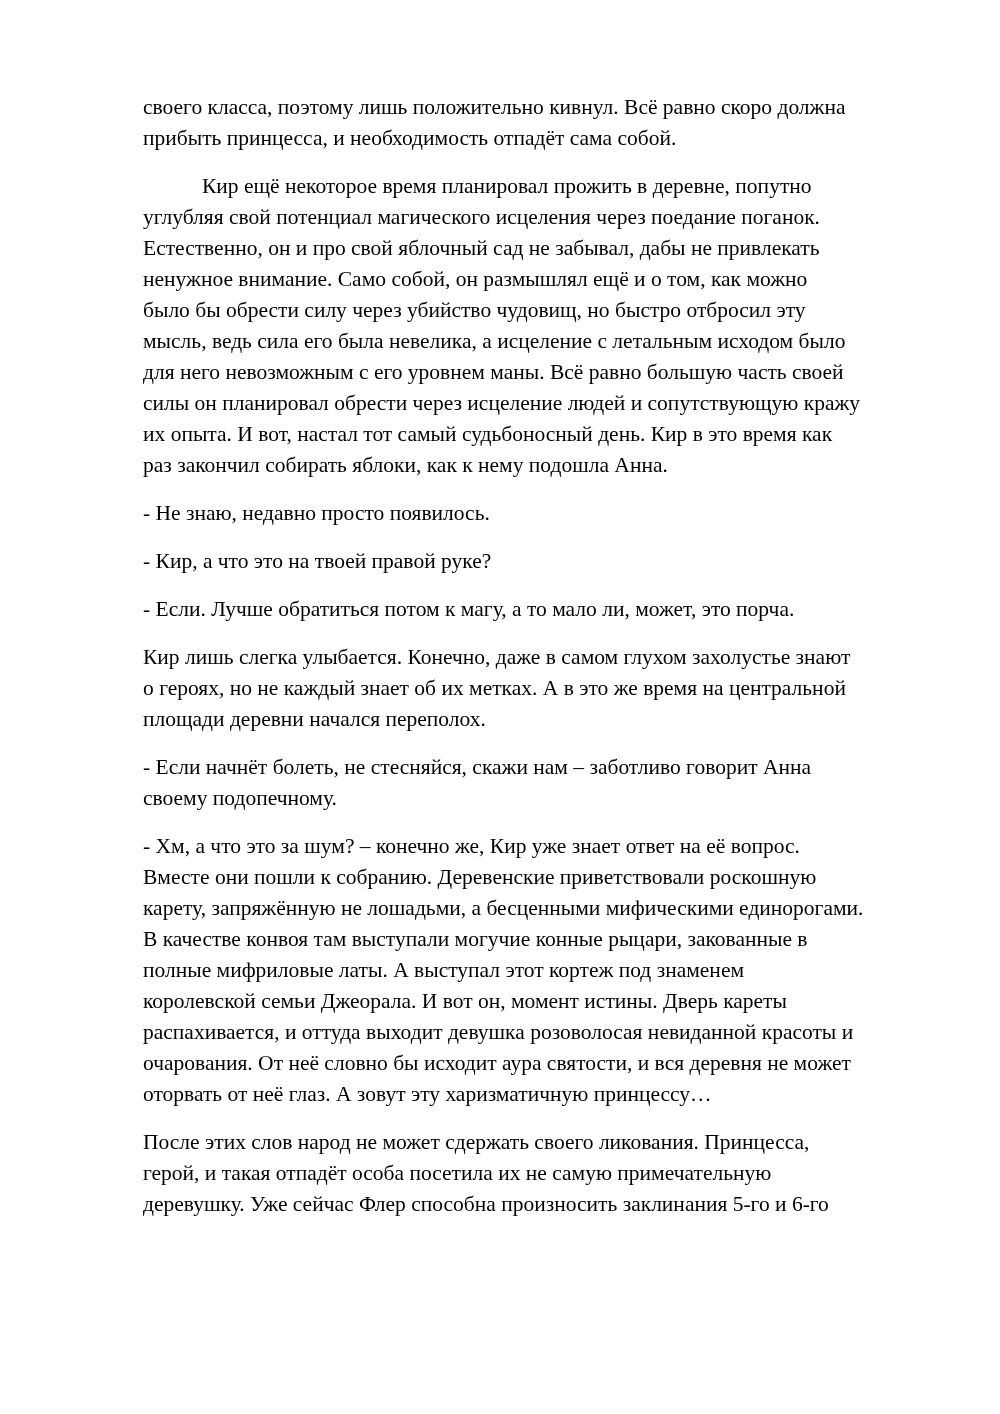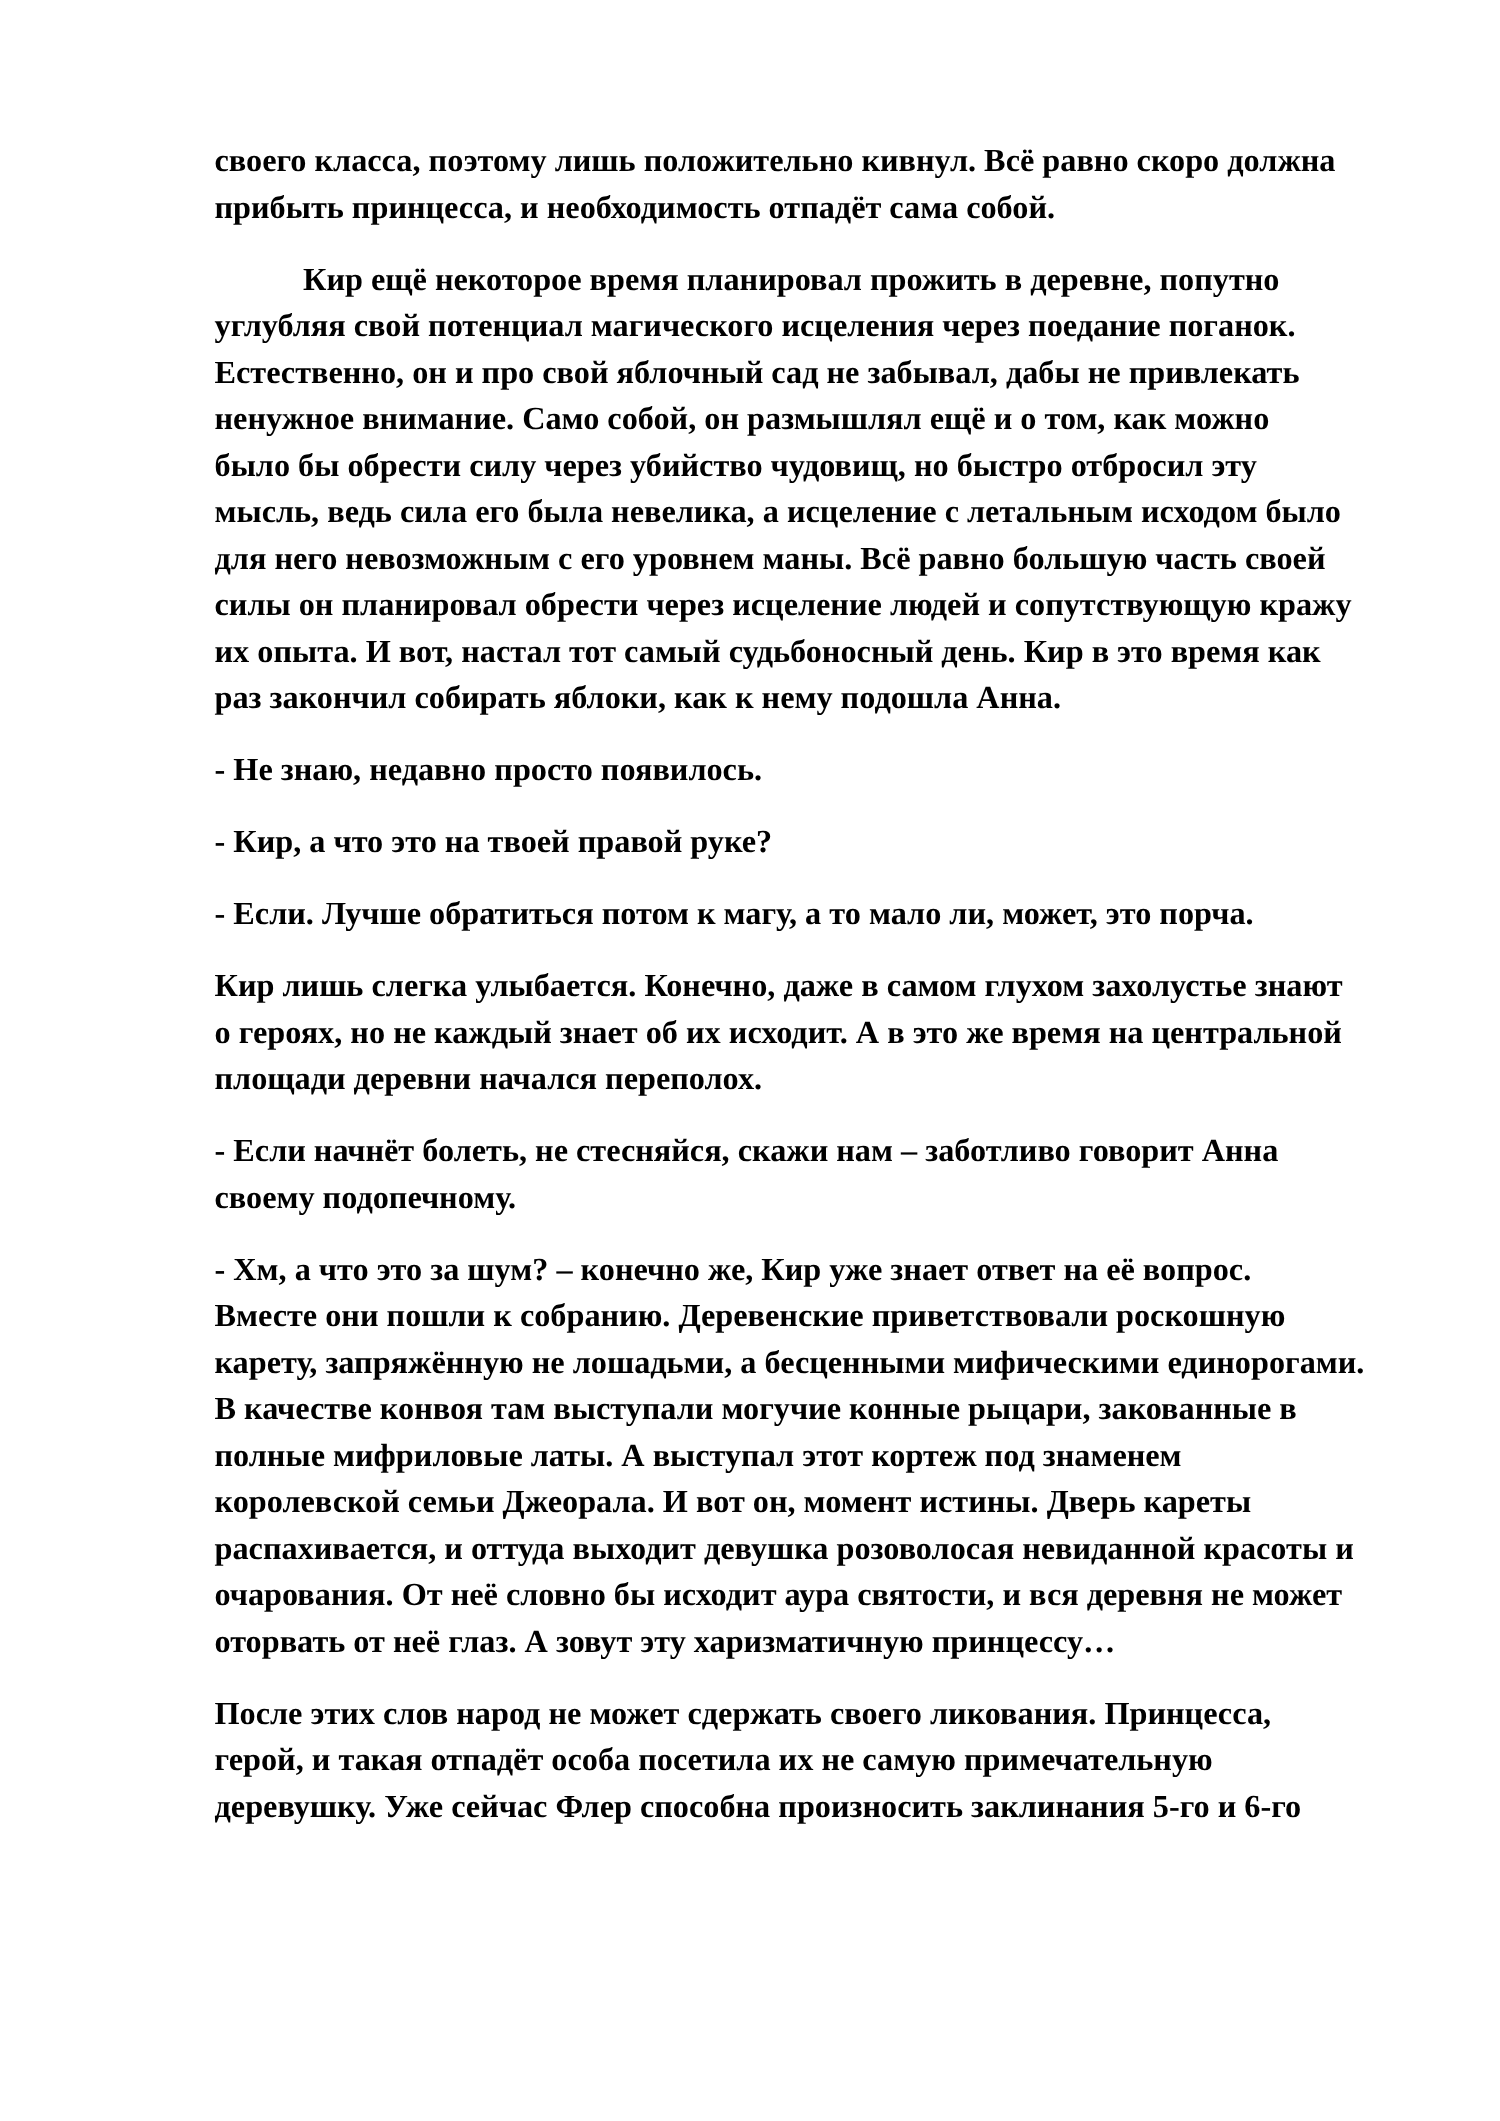--- a/index.html
+++ b/index.html
@@ -13,21 +13,20 @@
     position: relative;
     overflow: hidden;
   }
   .page {
     position: absolute;
     left: 0;
     top: 0;
     width: 1000px;
     height: 1414px;
     background: #ffffff;
-    font-weight: bold;
   }
   .text-content {
     position: absolute;
     left: 143px;
     top: 92px;
     width: 800px;
     font-family: "Liberation Serif", "DejaVu Serif", serif;
     font-size: 21.5px;
     line-height: 31px;
     color: #000000;
@@ -44,18 +43,18 @@
 </head>
 <body>
 
 <div class="page">
   <div class="text-content">
       <p><span>своего класса, поэтому лишь положительно кивнул. Всё равно скоро должна</span><br><span>прибыть принцесса, и необходимость отпадёт сама собой.</span></p>
       <p class="indent"><span>Кир ещё некоторое время планировал прожить в деревне, попутно</span><br><span>углубляя свой потенциал магического исцеления через поедание поганок.</span><br><span>Естественно, он и про свой яблочный сад не забывал, дабы не привлекать</span><br><span>ненужное внимание. Само собой, он размышлял ещё и о том, как можно</span><br><span>было бы обрести силу через убийство чудовищ, но быстро отбросил эту</span><br><span>мысль, ведь сила его была невелика, а исцеление с летальным исходом было</span><br><span>для него невозможным с его уровнем маны. Всё равно большую часть своей</span><br><span>силы он планировал обрести через исцеление людей и сопутствующую кражу</span><br><span>их опыта. И вот, настал тот самый судьбоносный день. Кир в это время как</span><br><span>раз закончил собирать яблоки, как к нему подошла Анна.</span></p>
       <p><span>- Не знаю, недавно просто появилось.</span></p>
       <p><span>- Кир, а что это на твоей правой руке?</span></p>
       <p><span>- Если. Лучше обратиться потом к магу, а то мало ли, может, это порча.</span></p>
-      <p><span>Кир лишь слегка улыбается. Конечно, даже в самом глухом захолустье знают</span><br><span>о героях, но не каждый знает об их исходит. А в это же время на центральной</span><br><span>площади деревни начался переполох.</span></p>
+      <p><span>Кир лишь слегка улыбается. Конечно, даже в самом глухом захолустье знают</span><br><span>о героях, но не каждый знает об их метках. А в это же время на центральной</span><br><span>площади деревни начался переполох.</span></p>
       <p><span>- Если начнёт болеть, не стесняйся, скажи нам – заботливо говорит Анна</span><br><span>своему подопечному.</span></p>
       <p><span>- Хм, а что это за шум? – конечно же, Кир уже знает ответ на её вопрос.</span><br><span>Вместе они пошли к собранию. Деревенские приветствовали роскошную</span><br><span>карету, запряжённую не лошадьми, а бесценными мифическими единорогами.</span><br><span>В качестве конвоя там выступали могучие конные рыцари, закованные в</span><br><span>полные мифриловые латы. А выступал этот кортеж под знаменем</span><br><span>королевской семьи Джеорала. И вот он, момент истины. Дверь кареты</span><br><span>распахивается, и оттуда выходит девушка розоволосая невиданной красоты и</span><br><span>очарования. От неё словно бы исходит аура святости, и вся деревня не может</span><br><span>оторвать от неё глаз. А зовут эту харизматичную принцессу…</span></p>
       <p><span>После этих слов народ не может сдержать своего ликования. Принцесса,</span><br><span>герой, и такая отпадёт особа посетила их не самую примечательную</span><br><span>деревушку. Уже сейчас Флер способна произносить заклинания 5-го и 6-го</span></p>
     </div>
 </div>
 
 </body></html>

